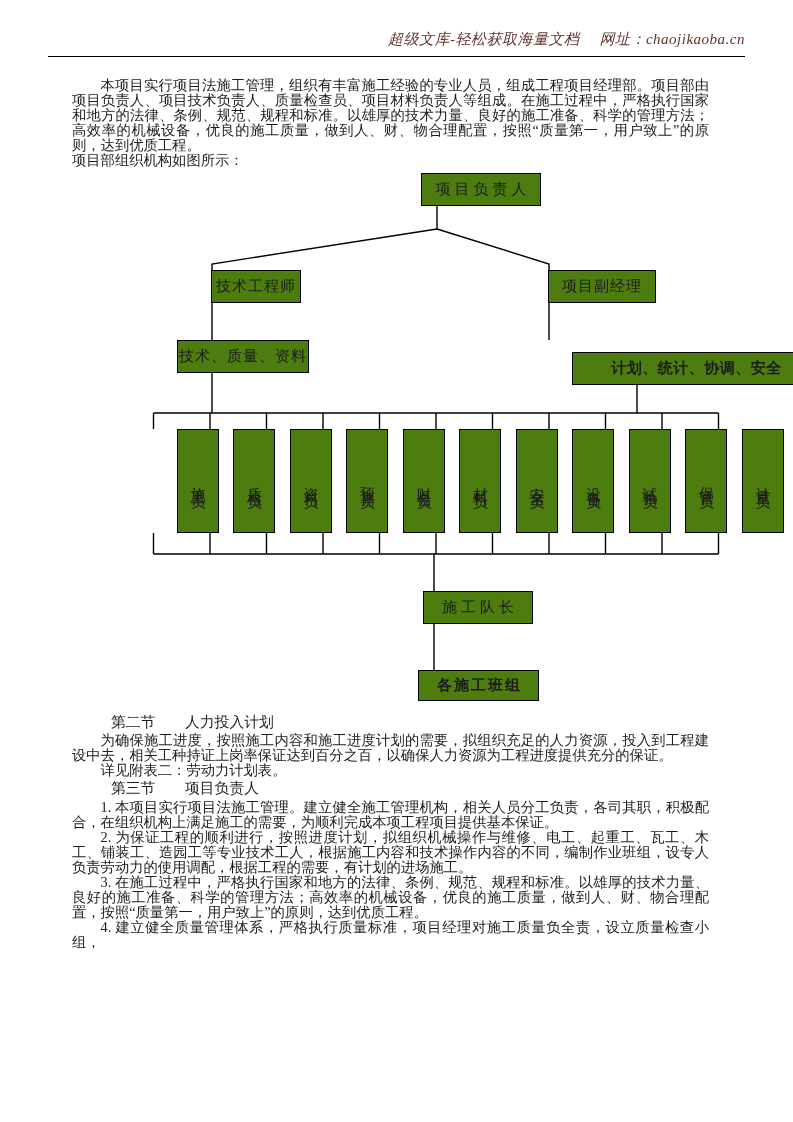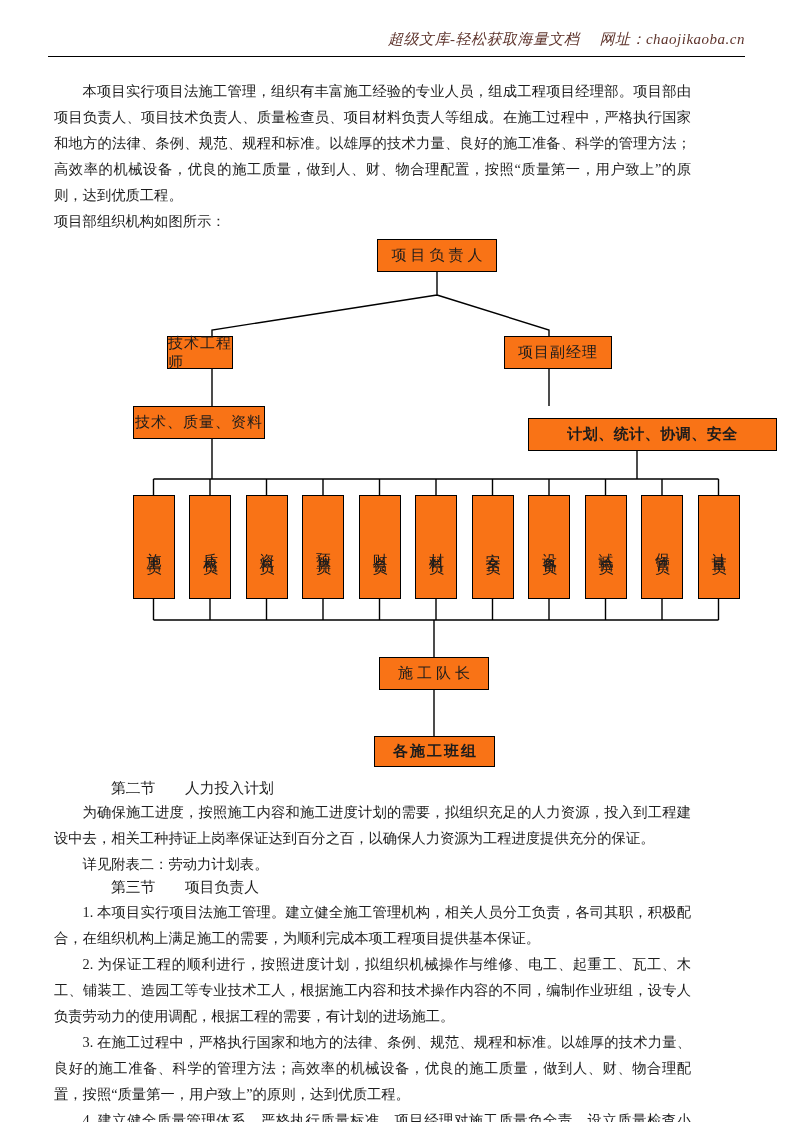--- a/index.html
+++ b/index.html
@@ -12,37 +12,37 @@
   .header {
     position:absolute; top:30px; left:48px; width:697px; height:26px;
     border-bottom:1.6px solid #000;
     text-align:right; font-size:15px; color:#5e342c;
     letter-spacing:0.5px;
     font-style:italic;
   }
   .header .brand { margin-right:20px; }
   .content { position:absolute; top:78px; left:0; width:793px; }
   .para {
-    margin:0 0 0 54px; width:637px;
-    font-size:14.3px; line-height:26px;
+    margin:0 0 0 72px; width:637px;
+    font-size:14.3px; line-height:15px;
     text-indent:2em; text-align:justify;
   }
   .para.noindent { text-indent:0; }
   .heading {
     margin:0 0 0 111px; width:637px;
     font-size:14.8px; line-height:21.4px; text-align:left;
   }
   .heading.first { margin-top:4px; }
   
   .diagram { position:relative; width:793px; height:540px; }
   .diagram svg { position:absolute; left:0; top:0; }
   .obox {
-    position:absolute; border:1.5px solid #000; background:#f97316;
+    position:absolute; border:1.5px solid #000; background:#4d7c0f;
     display:flex; align-items:center; justify-content:center;
-    font-size:15px; box-sizing:border-box;
+    font-size:15px; box-sizing:border-box;margin-left:44px;
   }
   .obox.sp4 { letter-spacing:4px; text-indent:4px; }
   .obox.sp2 { letter-spacing:2px; text-indent:2px; }
   .obox.sp1 { letter-spacing:1px; }
   .obox.sp0 { letter-spacing:0.5px; }
   .vbox {
     writing-mode:vertical-rl; text-orientation:upright;
     letter-spacing:4px;
   }
 </style>
@@ -66,21 +66,21 @@
                  M212 135 V172 M549 135 V172 M212 205 V245 M637 205 V245
                  M153.5 245 H718.5
                  M153.5 245 V261 M210 245 V261 M266.5 245 V261 M323 245 V261 M379.5 245 V261 M436 245 V261 M492.5 245 V261 M549 245 V261 M605.5 245 V261 M662 245 V261 M718.5 245 V261
                  M153.5 365 V386 M210 365 V386 M266.5 365 V386 M323 365 V386 M379.5 365 V386 M436 365 V386 M492.5 365 V386 M549 365 V386 M605.5 365 V386 M662 365 V386 M718.5 365 V386
                  M153.5 386 H718.5
                  M434 386 V423 M434 456 V502" fill="none" stroke="#000" stroke-width="1.4"></path>
       </svg>
 
       <div class="obox sp4" style="left:377px; top:5px; width:120px; height:33px;">项目负责人</div>
 
-      <div class="obox sp1" style="left:167px; top:102px; width:66px; height:33px;">技术工程师</div>
+      <div class="obox sp1" style="left:167px; top:102px; width:90px; height:33px;">技术工程师</div>
       <div class="obox sp1" style="left:504px; top:102px; width:108px; height:33px;">项目副经理</div>
 
       <div class="obox sp1" style="left:133px; top:172px; width:132px; height:33px;">技术、质量、资料</div>
       <div class="obox sp0" style="left:528px; top:184px; width:249px; height:33px;font-weight:bold;">计划、统计、协调、安全</div>
 
       <div class="obox vbox" style="left:132.5px; top:261px; width:42px; height:104px;">施工员</div>
       <div class="obox vbox" style="left:189px; top:261px; width:42px; height:104px;">质检员</div>
       <div class="obox vbox" style="left:245.5px; top:261px; width:42px; height:104px;">资料员</div>
       <div class="obox vbox" style="left:302px; top:261px; width:42px; height:104px;">预算员</div>
       <div class="obox vbox" style="left:358.5px; top:261px; width:42px; height:104px;">财会员</div>

